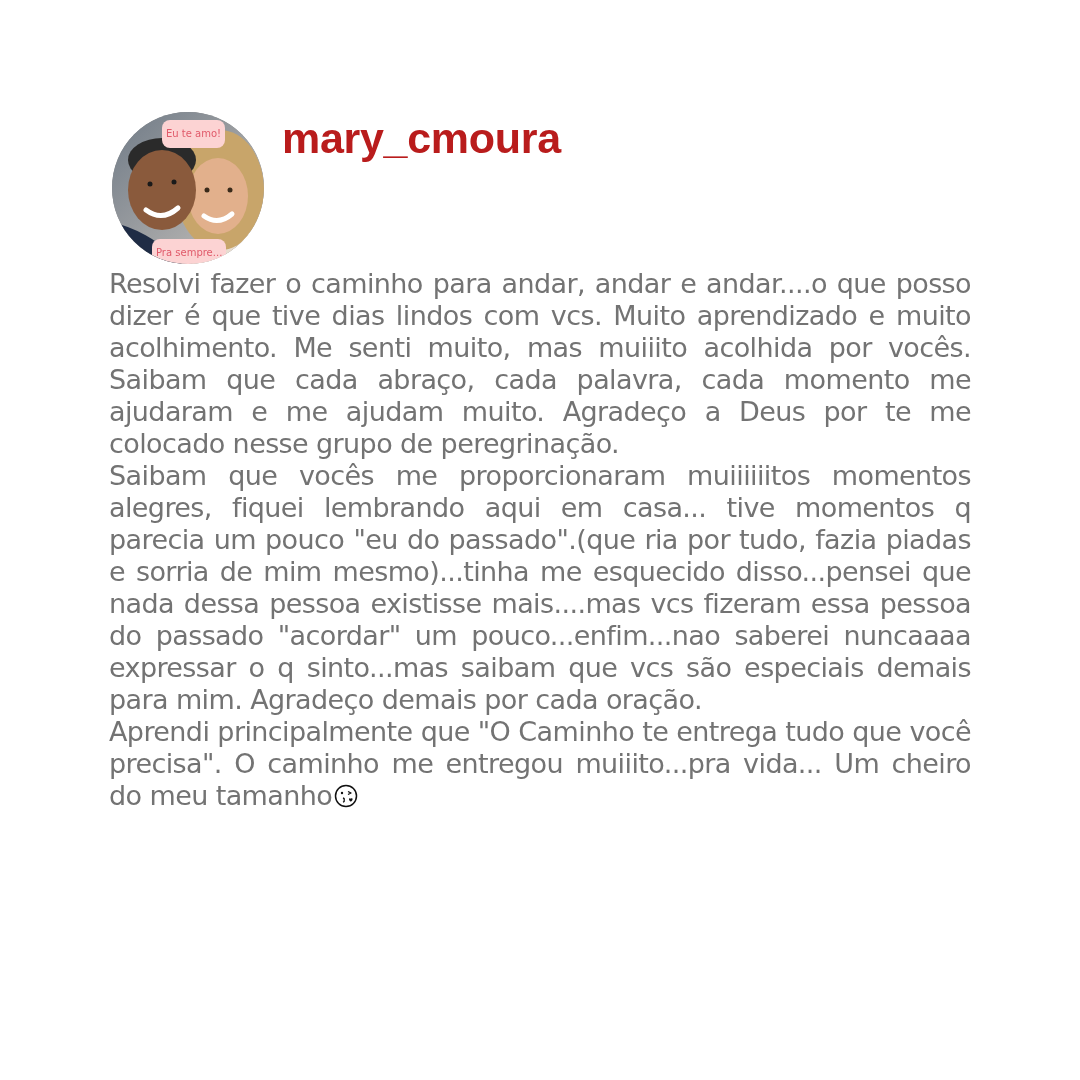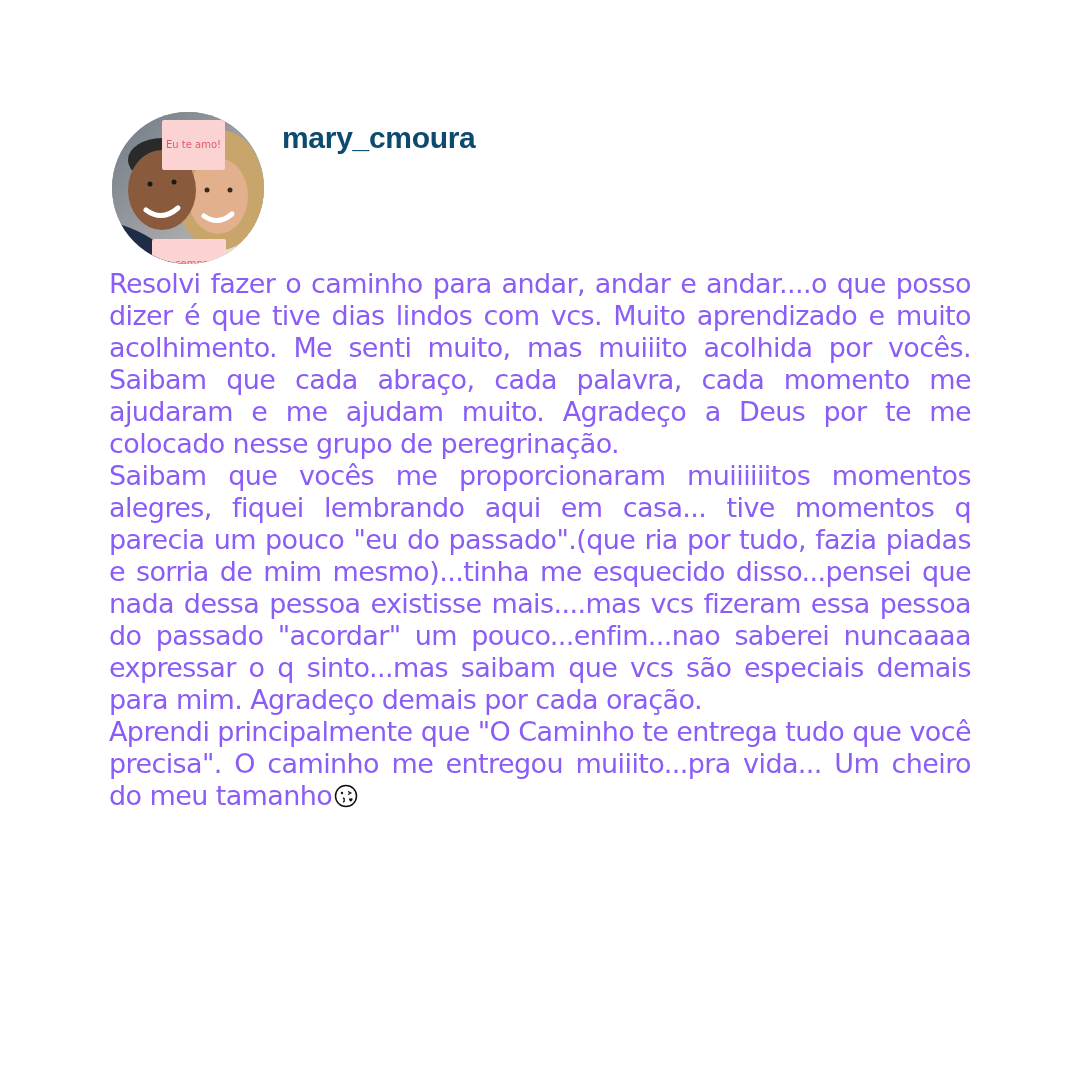--- a/index.html
+++ b/index.html
@@ -32,48 +32,48 @@
       overflow: hidden;
       background: #8a8a8a;
     }
     .avatar svg { display: block; }
     .sticker {
       position: absolute;
       background: #fcd3d3;
       color: #e05a6a;
       font-size: 10px;
       line-height: 14px;
-      padding: 18px 4px;
-      border-radius: 2px;
+      padding: 7px 4px;
+      border-radius: 8px;
       white-space: nowrap;
       font-family: "DejaVu Sans", sans-serif;
     }
     .sticker.top { left: 50px; top: 8px; }
     .sticker.bottom { left: 40px; top: 127px; }
     .username {
       position: absolute;
       left: 170px;
       top: 2px;
       font-family: "Liberation Sans", sans-serif;
       font-weight: 700;
-      font-size: 30px;
+      font-size: 43px;
       line-height: 48px;
       letter-spacing: -0.3px;
-      color: #0c4a6e;
+      color: #b91c1c;
     }
     .post-body {
       position: absolute;
       left: 109px;
       top: 268px;
       width: 862px;
       font-family: "DejaVu Sans", sans-serif;
       font-size: 27px;
       line-height: 32px;
       letter-spacing: -0.6px;
-      color: #8b5cf6;
+      color: #737373;
     }
     .para {
       margin: 0;
       text-align: justify;
       text-align-last: left;
     }
     .emoji-kiss {
       display: inline-block;
       width: 24px;
       height: 24px;

